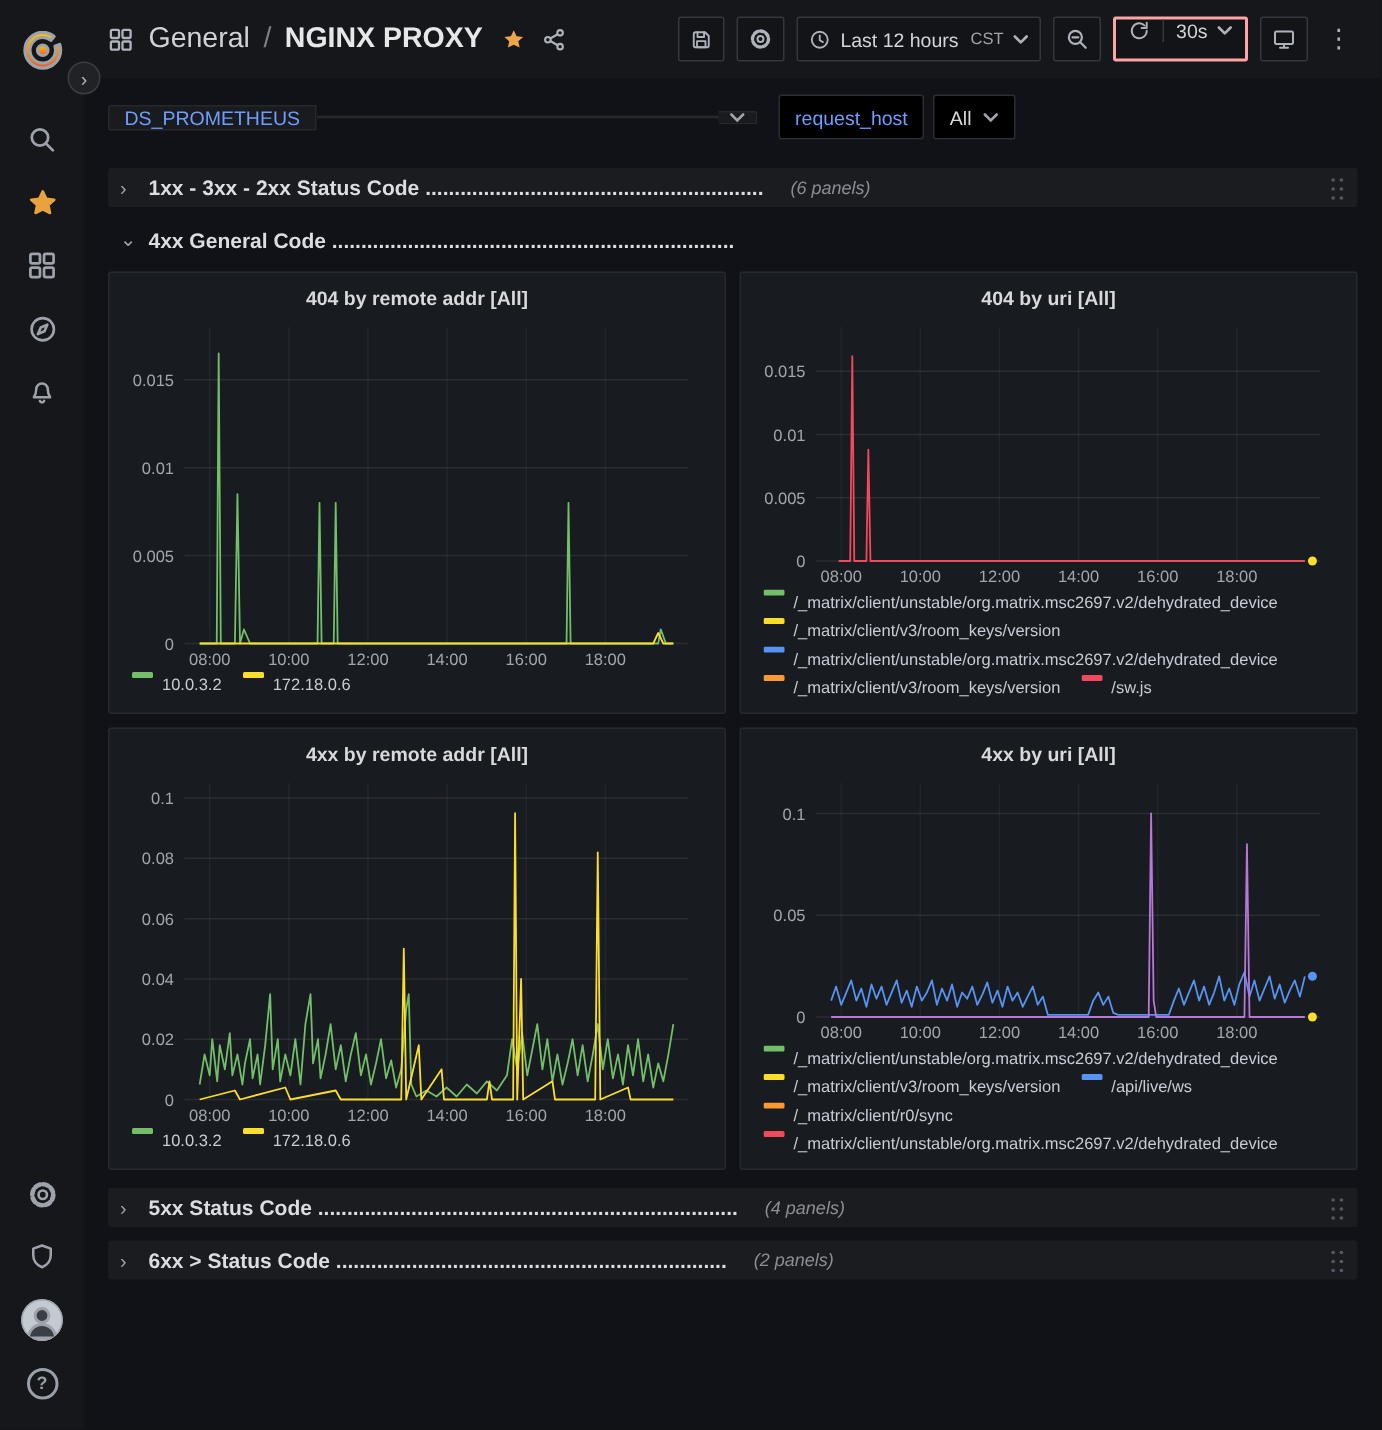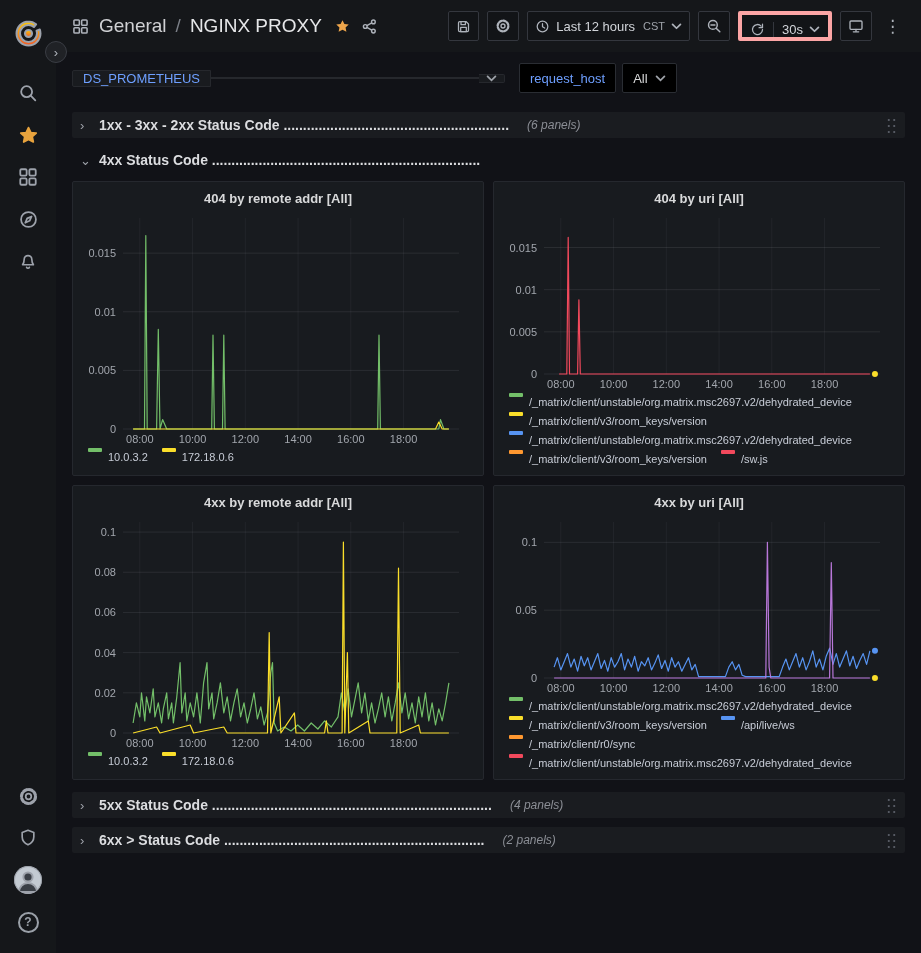--- a/index.html
+++ b/index.html
@@ -21,29 +21,29 @@
   .sidebar-toggle{position:absolute;left:45px;top:41px;width:22px;height:22px;border-radius:50%;
     background:#202226;border:1px solid #3a3d44;color:#b0b4bc;font-size:13px;line-height:19px;
     text-align:center;cursor:pointer;z-index:5}
 
   
   .main{flex:1;display:flex;flex-direction:column;min-width:0}
   .topbar{display:flex;align-items:center;height:52px;padding:0 16px;background:#15171a;flex:none}
   .breadcrumb{display:flex;align-items:center;gap:9px;font-size:19px;white-space:nowrap}
   .crumb-section{color:#d0d1d4;cursor:pointer}
   .crumb-sep{color:#7b7f87}
-  .crumb-title{color:#e6e7e9;font-weight:400;cursor:pointer}
+  .crumb-title{color:#e6e7e9;font-weight:700;cursor:pointer}
   .icon-btn{display:flex;align-items:center;justify-content:center;cursor:pointer;background:none;border:none;padding:0}
   .topbar .left-icons{display:flex;align-items:center;gap:10px;margin-left:12px}
   .toolbar{margin-left:auto;display:flex;align-items:center;gap:8px}
   .tbtn{display:flex;align-items:center;gap:6px;height:30px;padding:0 7px;border:1px solid #34373e;
     border-radius:2px;background:#121417;color:#d2d5da;font-size:13px;cursor:pointer;white-space:nowrap}
   .tbtn svg,.tgroup svg{stroke:#aeb3bb;fill:none;stroke-width:2;stroke-linecap:round;stroke-linejoin:round}
   .tz{color:#9fa3aa;font-size:11px;margin-left:2px}
-  .tgroup{display:flex;align-items:flex-end;height:30px;border:4px solid #fca5a5;border-radius:2px;background:#121417}
+  .tgroup{display:flex;align-items:flex-start;height:30px;border:2px solid #fca5a5;border-radius:2px;background:#121417}
   .tgroup .seg{display:flex;align-items:center;gap:6px;padding:0 8px;cursor:pointer;font-size:13px;color:#d2d5da}
   .tgroup .seg + .seg{border-left:1px solid #34373e}
   .kebab{color:#aeb3bb;font-size:17px;padding:0 4px;cursor:pointer}
 
   
   .submenu{display:flex;align-items:center;gap:14px;padding:9px 16px 8px;flex:none}
   .var-group{display:flex;align-items:center;height:34px}
   .var-label{display:flex;align-items:center;padding:0 10px;background:#191b1f;border:1px solid #26282d;
     color:#6e9fff;font-size:13px;border-radius:2px 0 0 2px;cursor:pointer}
   .var-value-redacted{width:268px;background:#000;border:1px solid #26282d;border-left:none;cursor:pointer}
@@ -283,21 +283,21 @@
 
       <div class="row-strip collapsed">
         <span class="row-chevron">›</span>
         <span class="row-title"><span>1xx - 3xx - 2xx Status Code </span><span>..........................................................</span></span>
         <span class="row-count">(6 panels)</span>
         <span class="row-drag"></span>
       </div>
 
       <div class="row-strip">
         <span class="row-chevron">⌄</span>
-        <span class="row-title"><span>4xx Status Code </span><span>.....................................................................</span></span>
+        <span class="row-title"><span>4xx General Code </span><span>.....................................................................</span></span>
       </div>
 
       <div class="grid">
         <section class="panel">
           <h2 class="panel-title">404 by remote addr [All]</h2>
           <div class="chart-wrap">
               <svg width="390" height="236">
                 <line x1="40" y1="219" x2="376" y2="219" stroke="rgba(204,204,220,0.10)" stroke-width="1"></line>
                 <text x="33" y="223" text-anchor="end">0</text>
                 <line x1="40" y1="160.38888888888889" x2="376" y2="160.38888888888889" stroke="rgba(204,204,220,0.10)" stroke-width="1"></line>

